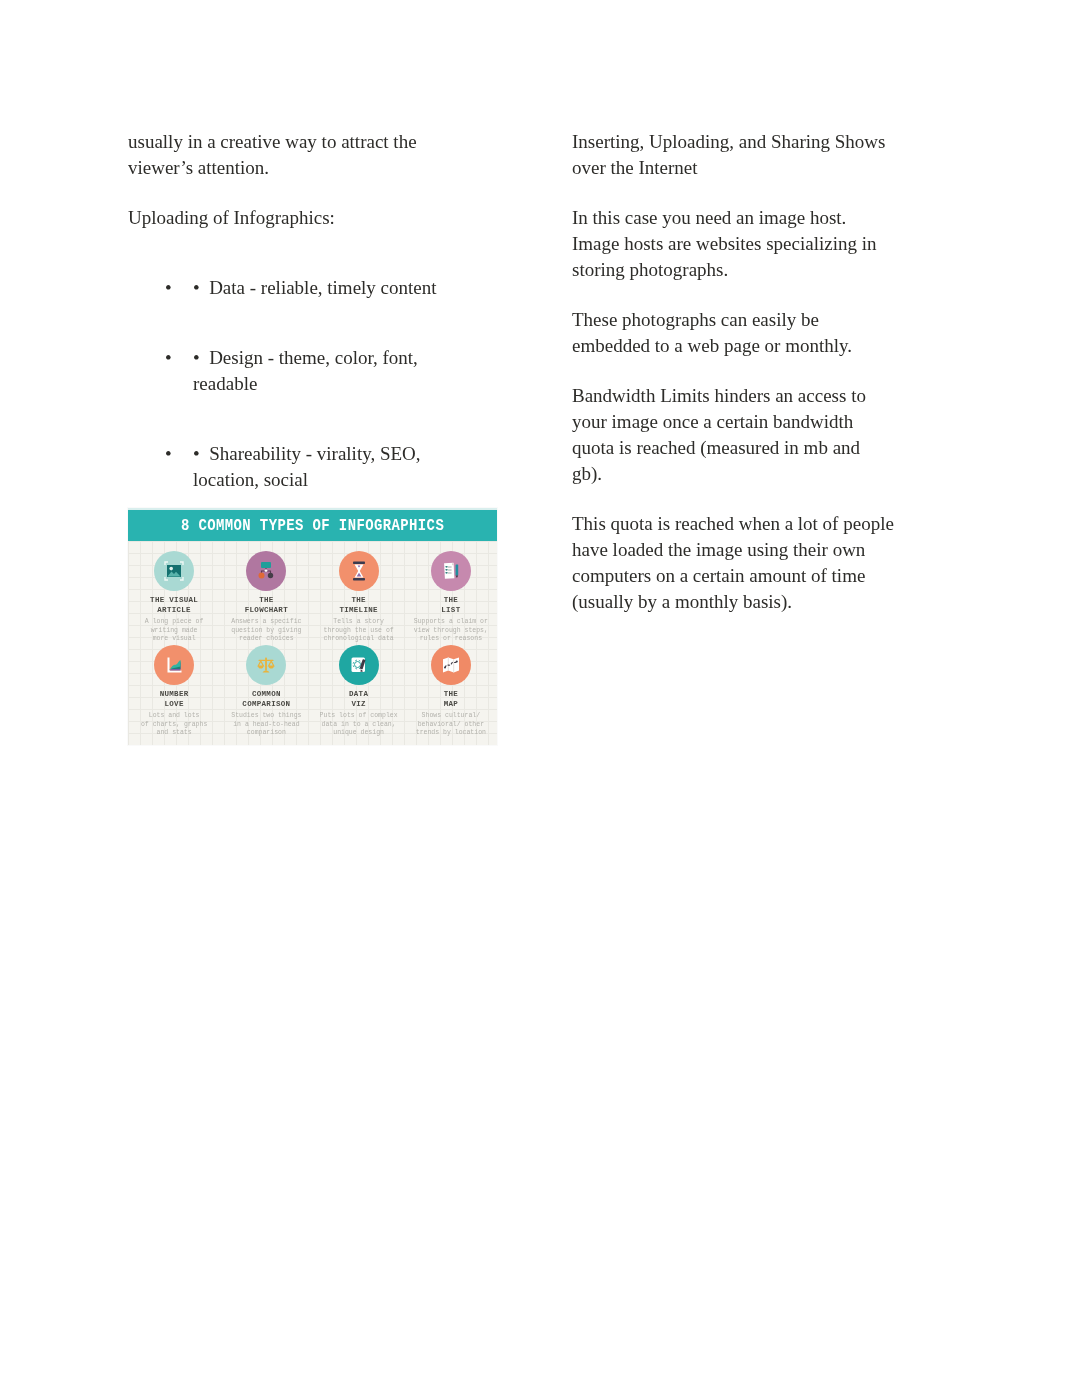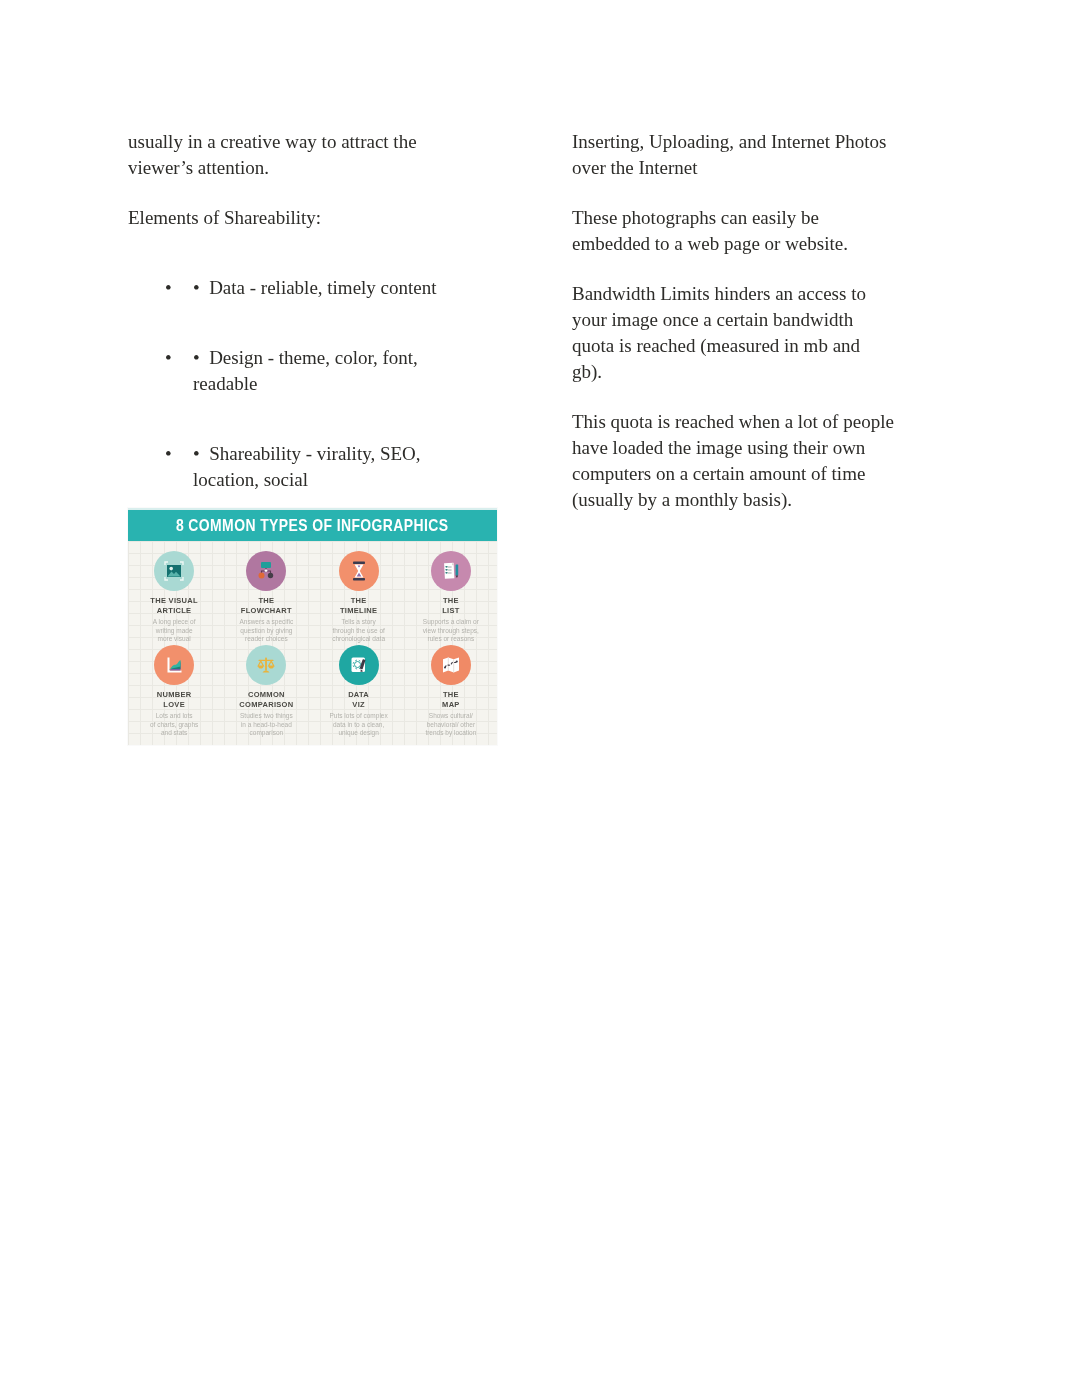--- a/index.html
+++ b/index.html
@@ -35,21 +35,21 @@
   }
   ul.bullets li::before {
     content:"\2022";
     position:absolute; left:-28px; top:0;
   }
 
   
   .infographic {
     width:369px;
     margin-top:15px;
-    font-family:Liberation Sans, sans-serif;
+    font-family:Liberation Mono, monospace;
     box-shadow:0 0 0 1px rgba(0,0,0,0.02);
   }
   .ig-topline { height:2px; background:#bfe5e2; opacity:.6; }
   .ig-header {
     height:31px;
     display:flex; align-items:center; justify-content:center;
   }
   .ig-header span {
     color:#ffffff;
     font-size:17px; font-weight:bold;
@@ -93,21 +93,21 @@
 </head>
 <body>
 
 <div class="page">
   <div class="columns">
 
     <div class="col left">
       <div id="left-paragraphs">
           <p class="para">usually in a creative way to attract the
 viewer’s attention.</p>
-          <p class="para">Elements of Shareability:</p>
+          <p class="para">Uploading of Infographics:</p>
         </div>
       <ul class="bullets" id="bullet-list">
           <li>•&nbsp; Data - reliable, timely content</li>
           <li>•&nbsp; Design - theme, color, font,
 readable</li>
           <li>•&nbsp; Shareability - virality, SEO,
 location, social</li>
         </ul>
 
       <div class="infographic">
@@ -257,24 +257,27 @@
 behavioral/ other
 trends by location</div>
               </div>
             </div>
           </div>
       </div>
     </div>
 
     <div class="col right">
       <div id="right-paragraphs">
-          <p class="para">Inserting, Uploading, and Internet Photos
+          <p class="para">Inserting, Uploading, and Sharing Shows
 over the Internet</p>
+          <p class="para">In this case you need an image host.
+Image hosts are websites specializing in
+storing photographs.</p>
           <p class="para">These photographs can easily be
-embedded to a web page or website.</p>
+embedded to a web page or monthly.</p>
           <p class="para">Bandwidth Limits hinders an access to
 your image once a certain bandwidth
 quota is reached (measured in mb and
 gb).</p>
           <p class="para">This quota is reached when a lot of people
 have loaded the image using their own
 computers on a certain amount of time
 (usually by a monthly basis).</p>
         </div>
     </div>

